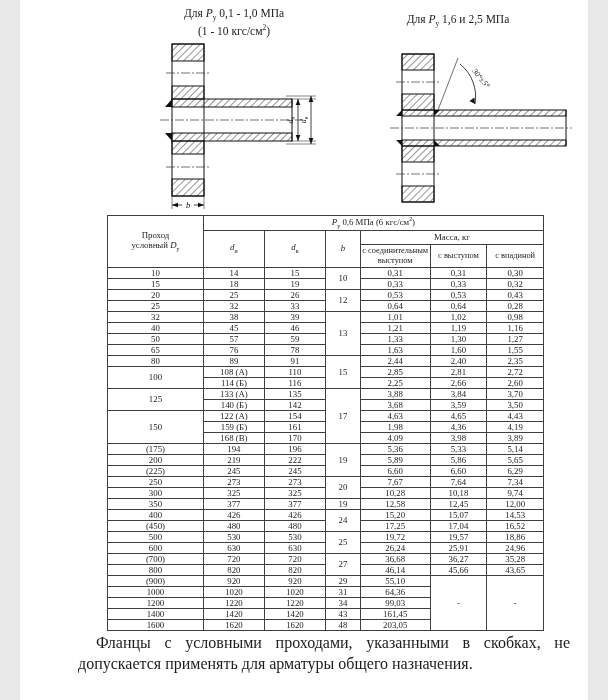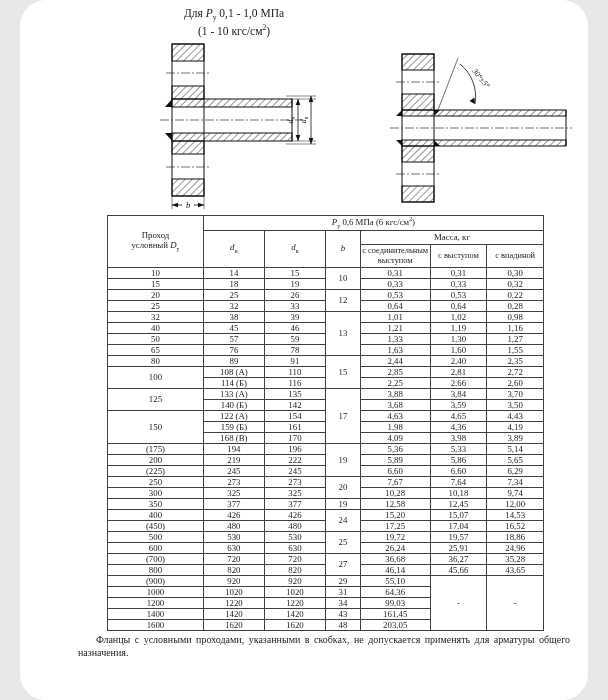--- a/index.html
+++ b/index.html
@@ -1,19 +1,19 @@
 <!DOCTYPE html>
 <html><head>
 <meta charset="utf-8">
 <style>
   html,body{margin:0;padding:0;background:#e8e8e8;}
   .page{
     position:relative;width:568px;height:700px;background:#ffffff;
     font-family:"Liberation Serif","DejaVu Serif",serif;color:#1c1c1c;
-    overflow:hidden;margin:0 auto;border-radius:26px;
+    overflow:hidden;margin:0 auto;
   }
   .caption{position:absolute;text-align:center;font-size:11.5px;line-height:1.25;}
   .caption i{font-style:italic;}
   .caption sub{font-size:0.65em;}
   .caption sup{font-size:0.65em;}
   .cap-left{left:118px;top:6px;width:192px;}
   .cap-right{left:350px;top:12px;width:176px;}
   .drawing{position:absolute;}
   .draw-left{left:120px;top:40px;}
   .draw-right{left:356px;top:50px;}
@@ -29,38 +29,39 @@
   }
   table.flange td{height:10px;line-height:10px;white-space:nowrap;}
   table.flange thead th{font-size:8.8px;line-height:1.15;}
   table.flange .hrow1 th{height:12px;}
   table.flange .hrow2 th{height:13px;margin-left:40px;}
   table.flange .hrow3 th{height:22px;font-size:8.4px;}
   table.flange i{font-style:italic;}
   table.flange sub{font-size:0.68em;}
   table.flange sup{font-size:0.68em;}
 
-  .notes{position:absolute;left:58px;top:633px;width:492px;font-size:10px;line-height:1.3;}
+  .notes{position:absolute;left:58px;top:633px;width:492px;font-size:16px;line-height:1.3;}
   .notes p{margin:0 0 3px 0;text-indent:18px;}
   .notes .just{text-align:justify;}
   .notes i{font-style:italic;}
   .notes sub{font-size:0.65em;}
 
   svg text{fill:#151515;}
 </style>
 </head>
 <body>
 
 <div class="page">
 
   <div class="caption cap-left">
     <div><span>Для </span><i>Р</i><sub>у</sub><span> 0,1 - 1,0 МПа</span></div>
     <div><span>(1 - 10 кгс/см</span><sup>2</sup><span>)</span></div>
   </div>
   <div class="caption cap-right">
+    <div><span>Для </span><i>Р</i><sub>у</sub><span> 1,6 и 2,5 МПа</span></div>
   </div>
 
   <svg class="drawing draw-left" width="195" height="172" viewBox="0 0 195 172">
     <defs>
       <pattern id="hatchL" patternUnits="userSpaceOnUse" width="5" height="5" patternTransform="rotate(45)">
         <line x1="0" y1="0" x2="0" y2="5" stroke="#2a2a2a" stroke-width="1"></line>
       </pattern>
     </defs>
     <g stroke="#111" stroke-width="1" fill="none">
       <rect x="32" y="4" width="32" height="152"></rect>
@@ -198,21 +199,21 @@
             <td>0,33</td>
             <td>0,32</td>
           </tr>
           <tr>
             <td>20</td>
             <td>25</td>
             <td>26</td>
             <td rowspan="2">12</td>
             <td>0,53</td>
             <td>0,53</td>
-            <td>0,22</td>
+            <td>0,43</td>
           </tr>
           <tr>
             <td>25</td>
             <td>32</td>
             <td>33</td>
             <td>0,64</td>
             <td>0,64</td>
             <td>0,28</td>
           </tr>
           <tr>

